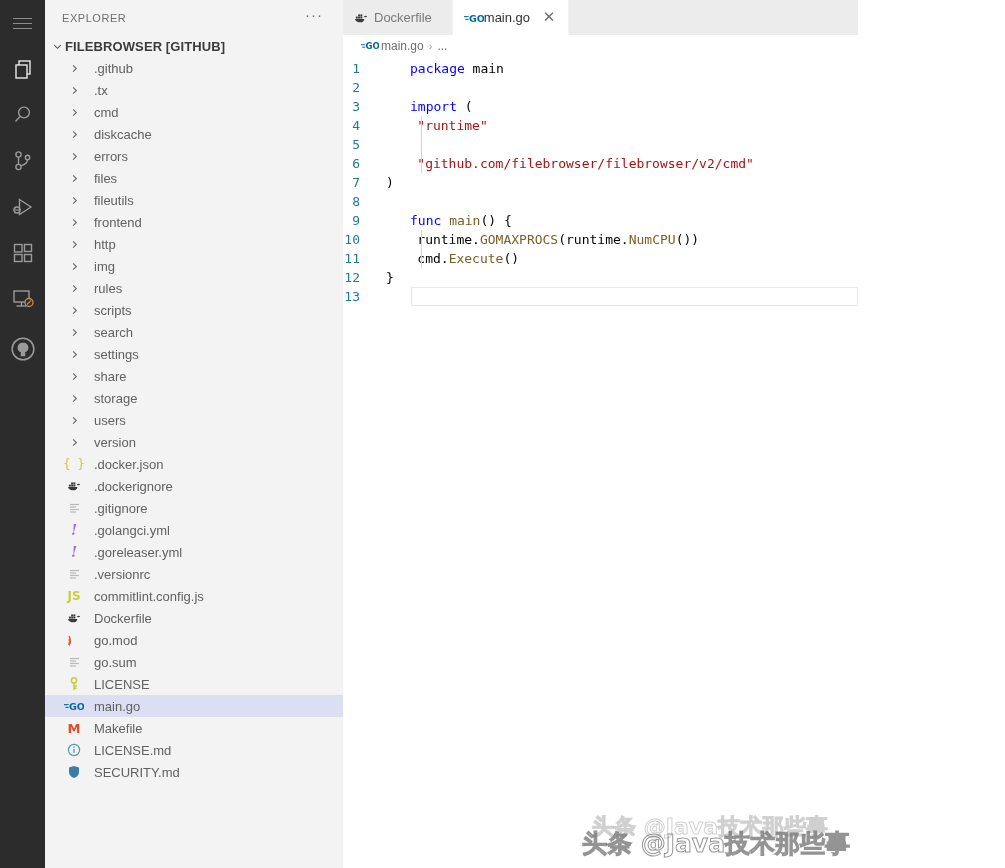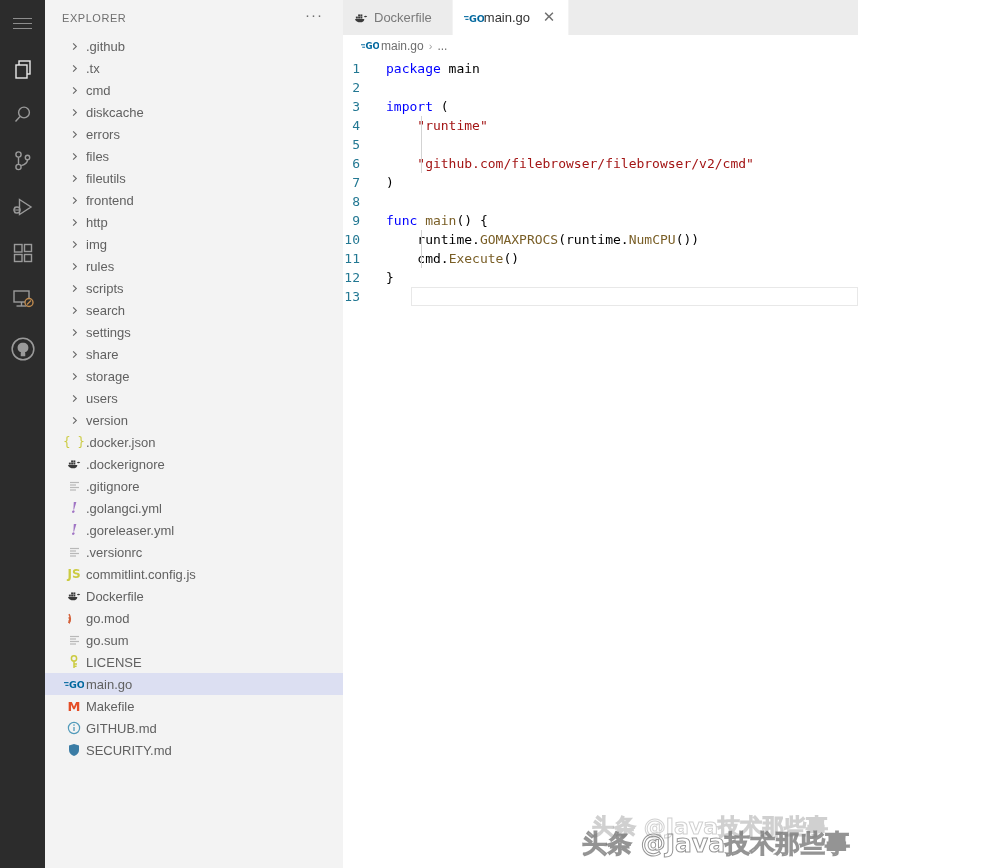--- a/index.html
+++ b/index.html
@@ -121,20 +121,21 @@
   .tree-row {
     height: 22px;
     display: flex;
     align-items: center;
     font-size: 13px;
     color: #616161;
     cursor: pointer;
     padding-left: 18px;
     box-sizing: border-box;
     white-space: nowrap;
+    gap: 8px;
   }
   .tree-row.selected {
     background: #dcdff2;
   }
   .tree-row .label {
     padding-left: 1px;
   }
   .ficon {
     width: 22px;
     flex: 0 0 22px;
@@ -263,21 +264,21 @@
     position: absolute;
     left: 68px;
     right: 0;
     top: 0;
     height: 19px;
     border: 1px solid #e8e8e8;
     box-sizing: border-box;
     pointer-events: none;
   }
   
-  .kw  { color: #0000ff; }
+  .kw  { color: #0000ff; margin-left: 24px; }
   .str { color: #a31515; }
   .fn  { color: #795e26; }
   .pl  { color: #000000; }
 
   
   .watermark {
     position: absolute;
     right: 8px;
     bottom: 12px;
     font-family: "DejaVu Sans", sans-serif;
@@ -382,20 +383,28 @@
 
   <div class="sidebar">
 
     <div class="sidebar-header">
       <span class="sidebar-title">EXPLORER</span>
       <span class="sidebar-actions">···</span>
     </div>
 
     <div class="tree">
 
+      <div class="root-row">
+        <span class="chev">
+          <svg width="11" height="11" viewBox="0 0 12 12">
+            <polyline points="2.5,4.5 6,8 9.5,4.5" fill="none" stroke="#5a5a5a" stroke-width="1.2"></polyline>
+          </svg>
+        </span>
+        <span>FILEBROWSER [GITHUB]</span>
+      </div>
 
       <div id="folder-list">
           <div class="tree-row">
             <span class="ficon">
               <svg width="11" height="11" viewBox="0 0 12 12">
                 <polyline points="4.5,2.5 8,6 4.5,9.5" fill="none" stroke="#6a6a6a" stroke-width="1.2"></polyline>
               </svg>
             </span>
             <span class="label">.github</span>
           </div>
@@ -660,21 +669,21 @@
             <span class="label">Makefile</span>
           </div>
           <div class="tree-row">
             <span class="ficon">
               <svg width="14" height="14" viewBox="0 0 14 14">
                 <circle cx="7" cy="7" r="5.6" fill="none" stroke="#519aba" stroke-width="1.2"></circle>
                 <line x1="7" y1="6" x2="7" y2="10" stroke="#519aba" stroke-width="1.3"></line>
                 <circle cx="7" cy="4.1" r="0.8" fill="#519aba"></circle>
               </svg>
             </span>
-            <span class="label">GITHUB.md</span>
+            <span class="label">LICENSE.md</span>
           </div>
           <div class="tree-row">
             <span class="ficon">
               <svg width="12" height="14" viewBox="0 0 12 14">
                 <path d="M6 1 L11 2.6 V7 Q11 11 6 13 Q1 11 1 7 V2.6 Z" fill="#3a7ca5"></path>
               </svg>
             </span>
             <span class="label">SECURITY.md</span>
           </div>
         </div>

